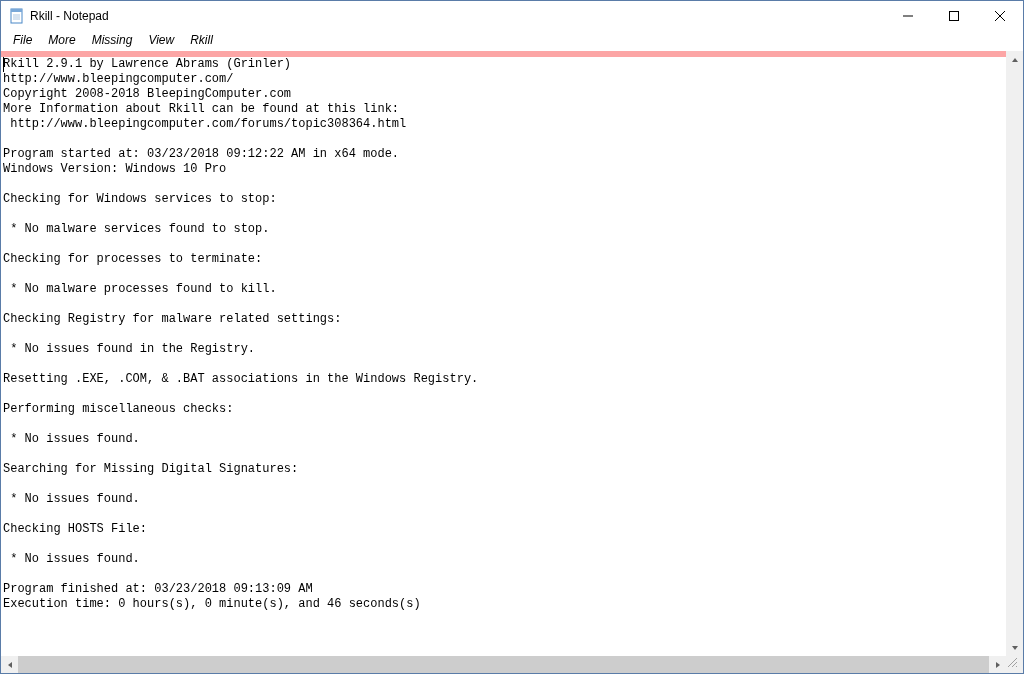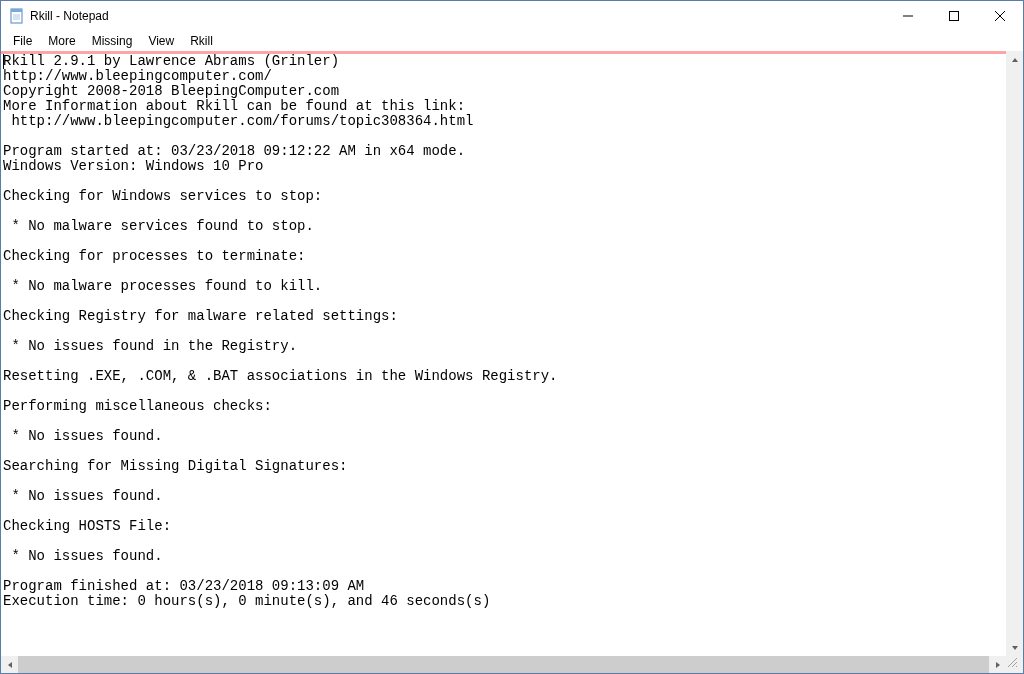--- a/index.html
+++ b/index.html
@@ -43,40 +43,40 @@
       display: flex;
       align-items: center;
       justify-content: center;
       color: #000;
       font-size: 10px;
     }
     .wc-btn svg { width: 10px; height: 10px; stroke: #000; stroke-width: 1; fill: none; }
     .menubar {
       height: 20px;
       display: flex;
-      align-items: center;
       padding-left: 4px;
       border-bottom: 0;
+      font-style: italic;
     }
     .menuitem {
       font-size: 12px;
       color: #000;
       padding: 2px 8px;
     }
     .content-area {
       font-family: Consolas, 'Courier New', monospace;
-      font-size: 14px;
+      font-size: 12px;
       line-height: 15px;
       color: #000;
       padding: 0 2px;
       white-space: pre;
       overflow: hidden;
       position: relative;
       height: calc(100% - 30px - 20px - 17px);
-      border-top: 3px solid #fca5a5;
+      border-top: 6px solid #fca5a5;
     }
     .text-line { height: 15px; }
     .caret {
       display: inline-block;
       width: 0;
       height: 15px;
       border-left: 1px solid #000;
       vertical-align: bottom;
       margin-right: -1px;
     }

